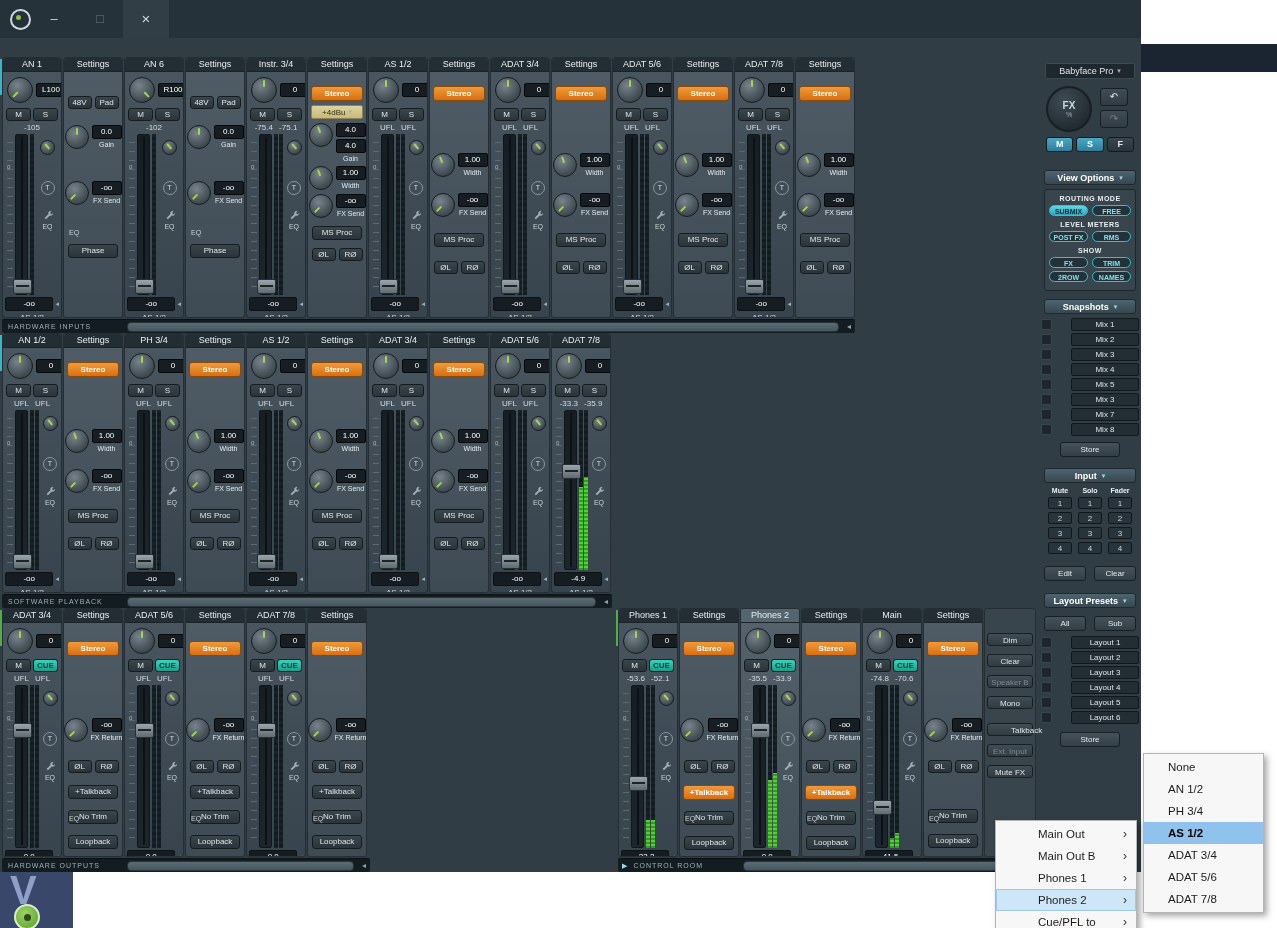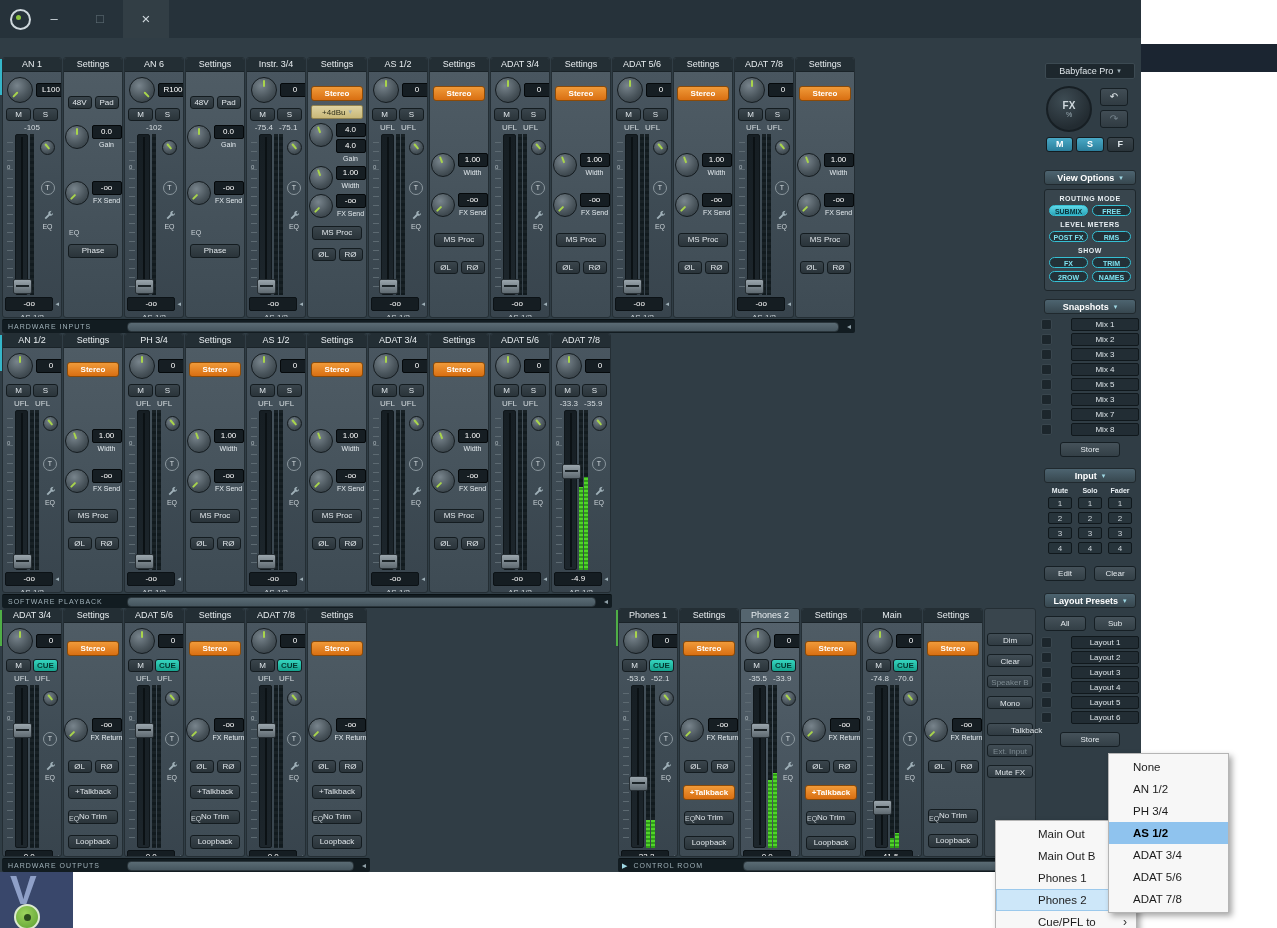--- a/index.html
+++ b/index.html
@@ -153,21 +153,21 @@
   
   .trblock{position:absolute;left:1141px;top:44px;width:136px;height:28px;background:#1b2531;}
   .vslogo{position:absolute;left:0;top:872px;width:73px;height:56px;background:#39476b;overflow:hidden;}
   .vsletter{position:absolute;left:10px;top:-4px;font-size:40px;font-weight:bold;color:#8fa0c8;}
   .greendot{position:absolute;left:14px;top:32px;width:26px;height:26px;border-radius:50%;background:radial-gradient(circle at 40% 35%,#9ed45e,#5a9e2f);border:2px solid #dcead0;box-sizing:border-box;}
   .greendot::after{content:'';position:absolute;left:8px;top:8px;width:7px;height:7px;border-radius:50%;background:#2c4a1d;}
 
   
   .ctxmenu{position:absolute;background:#f7f7f7;border:1px solid #b5b5b5;box-shadow:3px 3px 6px rgba(0,0,0,0.35);padding:2px 0;z-index:50;}
   .menu1{left:995px;top:820px;width:140px;}
-  .menu2{left:1108px;top:753px;width:119px;}
+  .menu2{left:1143px;top:753px;width:119px;}
   .cmi{height:22px;line-height:22px;font-size:11.5px;color:#1c1c1c;position:relative;}
   .menu1 .cmi{padding-left:42px;}
   .menu2 .cmi{padding-left:24px;}
   .cmi .subarr{position:absolute;right:9px;top:0;color:#333;font-size:12px;}
   .cmi.hover{background:#cde7f9;outline:1px solid #9cc9ec;outline-offset:-1px;}
   .cmi.sel{background:#8fc3ee;font-weight:bold;color:#000;}
 </style>
 </head>
 <body>
 

